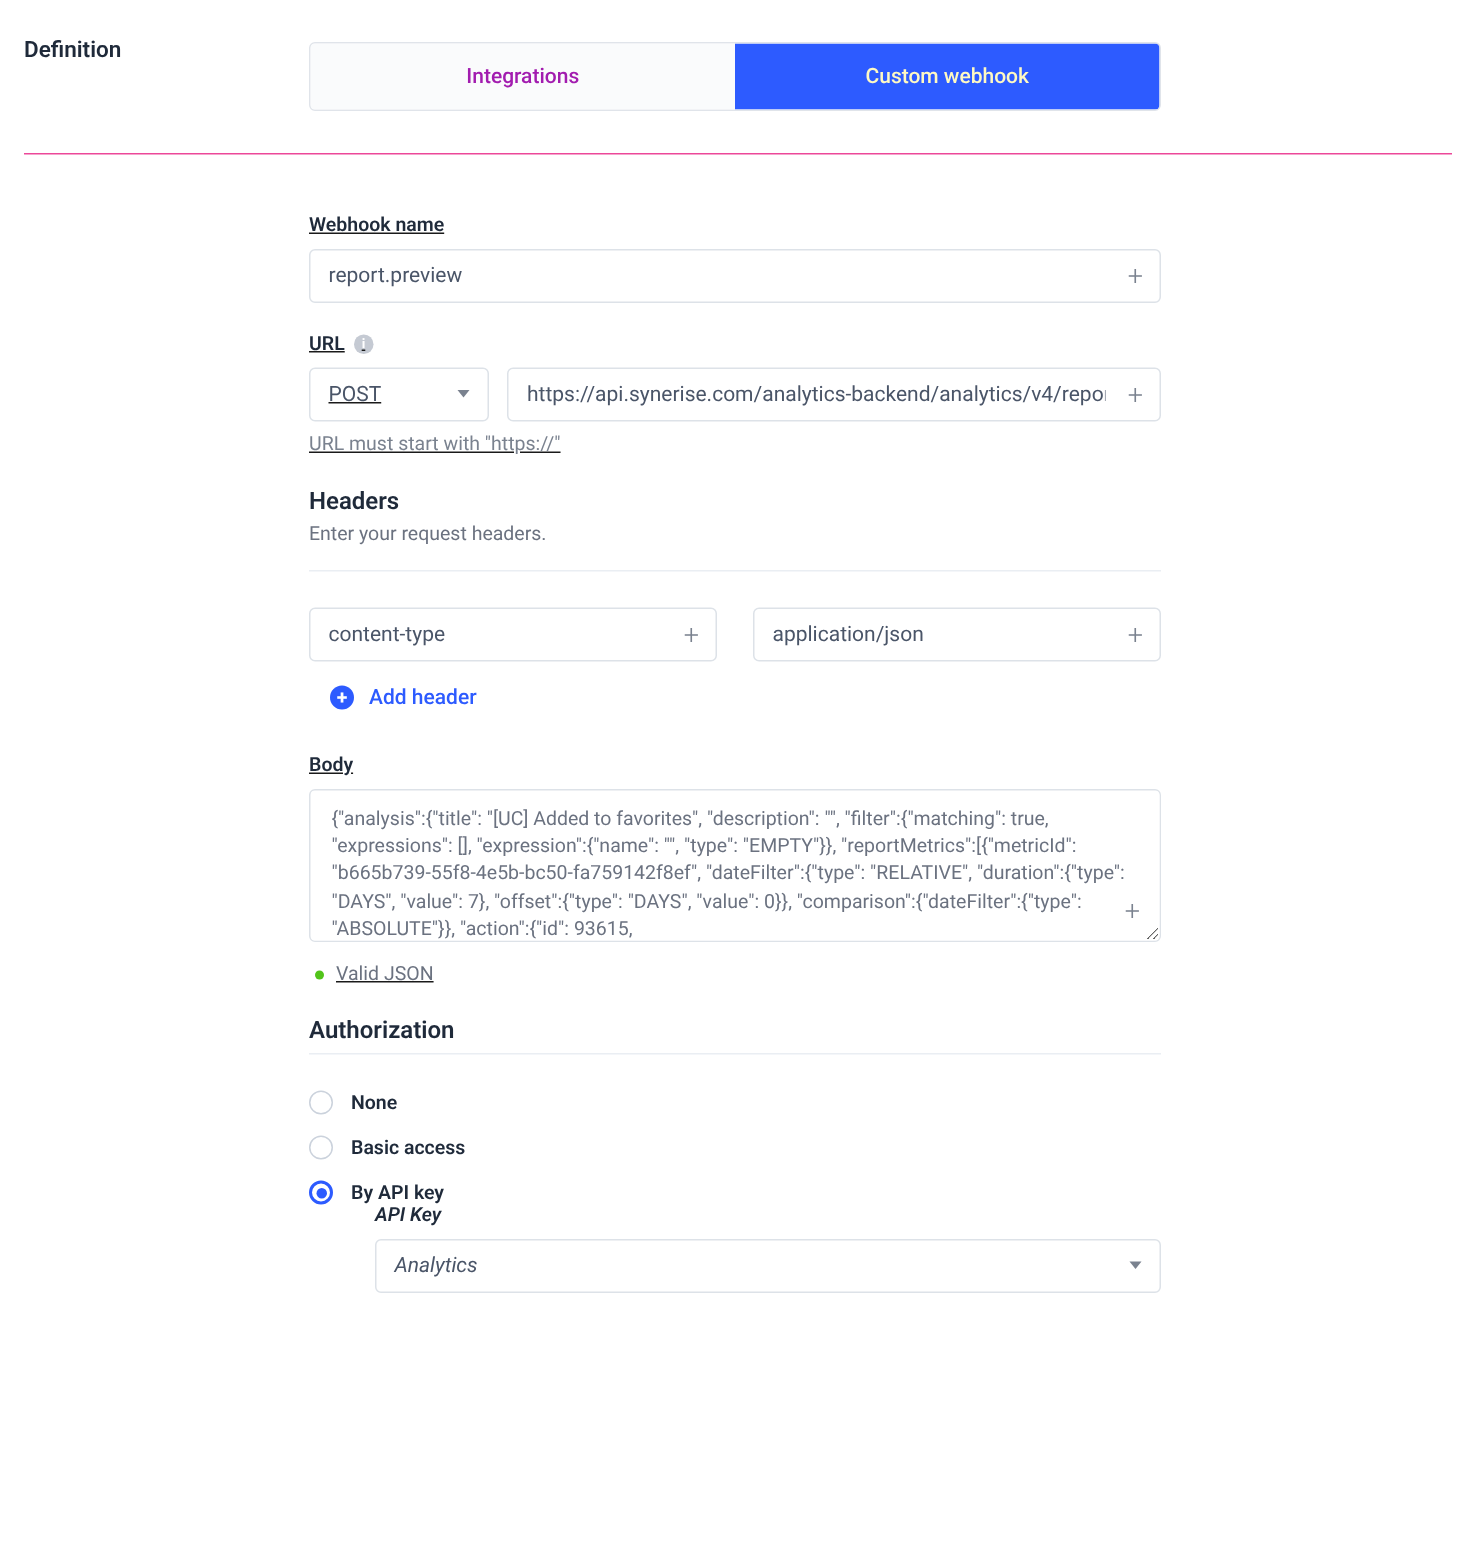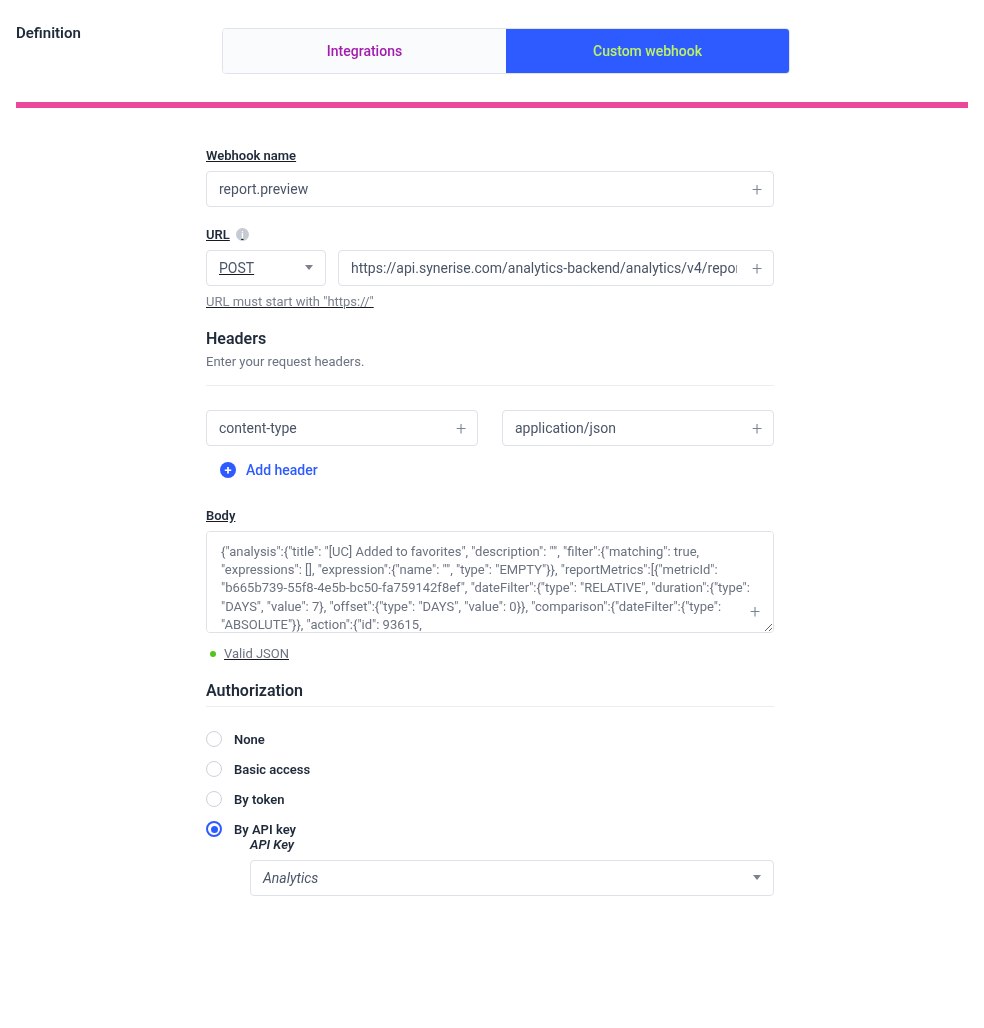--- a/index.html
+++ b/index.html
@@ -13,23 +13,23 @@
       color: #1a1a1a;
       background: #fff;
       width: 984px;
     }
     .container {
       padding: 24px 16px 40px 16px;
     }
     .top-row {
       display: flex;
       align-items: flex-start;
-      gap: 16px;
+      gap: 0;
       margin-bottom: 40px;
-      border-bottom: 6px solid #ec4899;
+      border-bottom: 1px solid #ec4899;
       padding-bottom: 28px;
     }
     .definition-label {
       font-size: 15px;
       font-weight: 600;
       color: #1f2a3a;
       width: 190px;
       flex-shrink: 0;
     }
     .tabs {
@@ -45,21 +45,21 @@
       text-align: center;
       padding: 14px 0;
       font-size: 14px;
       font-weight: 500;
       cursor: pointer;
       background: #fafbfc;
       color: #a21caf;
     }
     .tab.active {
       background: #2d5bff;
-      color: #bef264;
+      color: #fef9c3;
     }
     .form-area {
       margin-left: 190px;
       width: 568px;
     }
     .field {
       margin-bottom: 20px;
       text-decoration: underline;
     }
     .field-label {
@@ -387,24 +387,20 @@
       <div class="radio-group">
         <div class="radio-item">
           <span class="radio-circle"></span>
           <span class="radio-label">None</span>
         </div>
         <div class="radio-item">
           <span class="radio-circle"></span>
           <span class="radio-label">Basic access</span>
         </div>
         <div class="radio-item">
-          <span class="radio-circle"></span>
-          <span class="radio-label">By token</span>
-        </div>
-        <div class="radio-item">
           <span class="radio-circle checked"></span>
           <span class="radio-label">By API key</span>
         </div>
       </div>
       <div class="api-key-section">
         <div class="api-key-label">API Key</div>
         <div class="api-select">
           <div class="select-box">
             <span>Analytics</span>
             <span class="chevron"></span>

